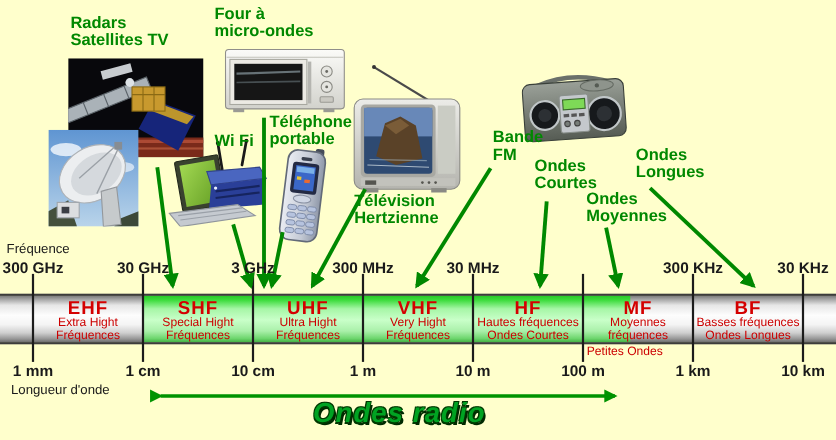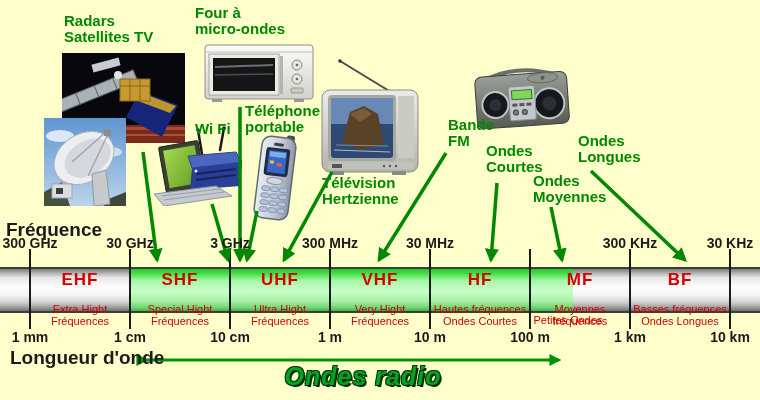--- a/index.html
+++ b/index.html
@@ -8,21 +8,21 @@
     background:#ffffcc; overflow:hidden;
     font-family:"Liberation Sans",sans-serif;
   }
   
   .dev-label{
     position:absolute; font-weight:bold; font-size:15px; line-height:16px;
     color:#008800; white-space:pre-line; z-index:6;
   }
   
   .axis-title{
-    position:absolute; font-weight:bold; font-size:19px; color:#1a1a1a; z-index:6;
+    position:absolute; font-weight:normal; font-size:12px; color:#1a1a1a; z-index:6;
   }
   .freq-lab,.wave-lab{
     position:absolute; width:90px; text-align:center;
     font-weight:bold; font-size:14px; color:#1a1a1a; z-index:6;
   }
   .freq-lab{top:235px;} .wave-lab{top:329px;}
   
   .tick{
     position:absolute; top:249px; width:2px; height:80px;
     background:#1c1c1c; z-index:3;
@@ -41,21 +41,21 @@
     background:linear-gradient(180deg,#28c828 0%,#3cdc3c 9%,#a6f6a6 28%,
       #c9ffc9 52%,#aaf0aa 76%,#6ed66e 92%,#45b245 100%);
     z-index:2;
   }
   .segment{
     position:absolute; top:269px; width:100px; height:42px;
     display:flex; flex-direction:column; align-items:center;
     padding-top:2px; box-sizing:border-box; z-index:4;
   }
   .band-abbr{font-weight:bold; font-size:17px; line-height:17px; color:#d40000; letter-spacing:1px;}
-  .band-name{font-size:11px; line-height:11.5px; color:#cc0000; text-align:center; white-space:pre-line; margin-top:16px;}
+  .band-name{font-size:11px; line-height:11.5px; color:#cc0000; text-align:center; white-space:pre-line; margin-top:0;}
   #mf-note{
     position:absolute; left:530px; top:314px; width:76px; text-align:center;
     font-size:11px; color:#cc0000; z-index:6;
   }
   
   #ondes-radio{
     position:absolute; left:248px; top:362px; width:230px; text-align:center;
     font-weight:bold; font-size:25px; letter-spacing:1px; color:#00a322; z-index:6;
     text-shadow:-1px -1px 0 #003a00, 1px -1px 0 #003a00,
                 -1px 1px 0 #003a00, 2px 2px 0 #002a00;

